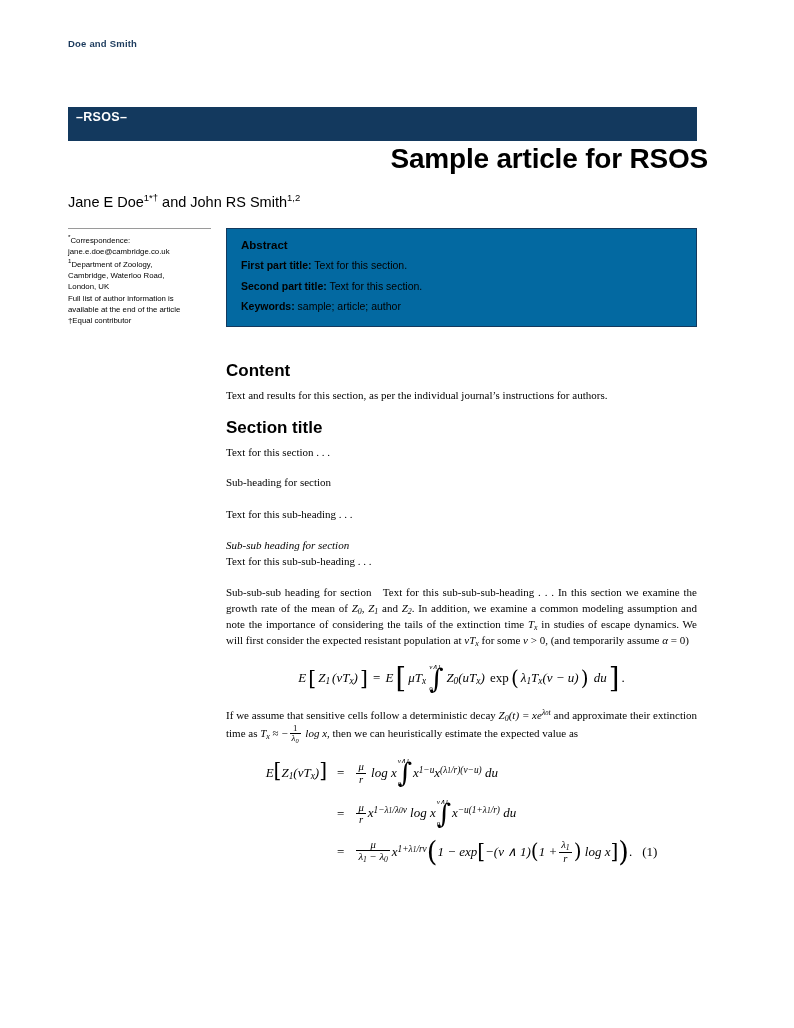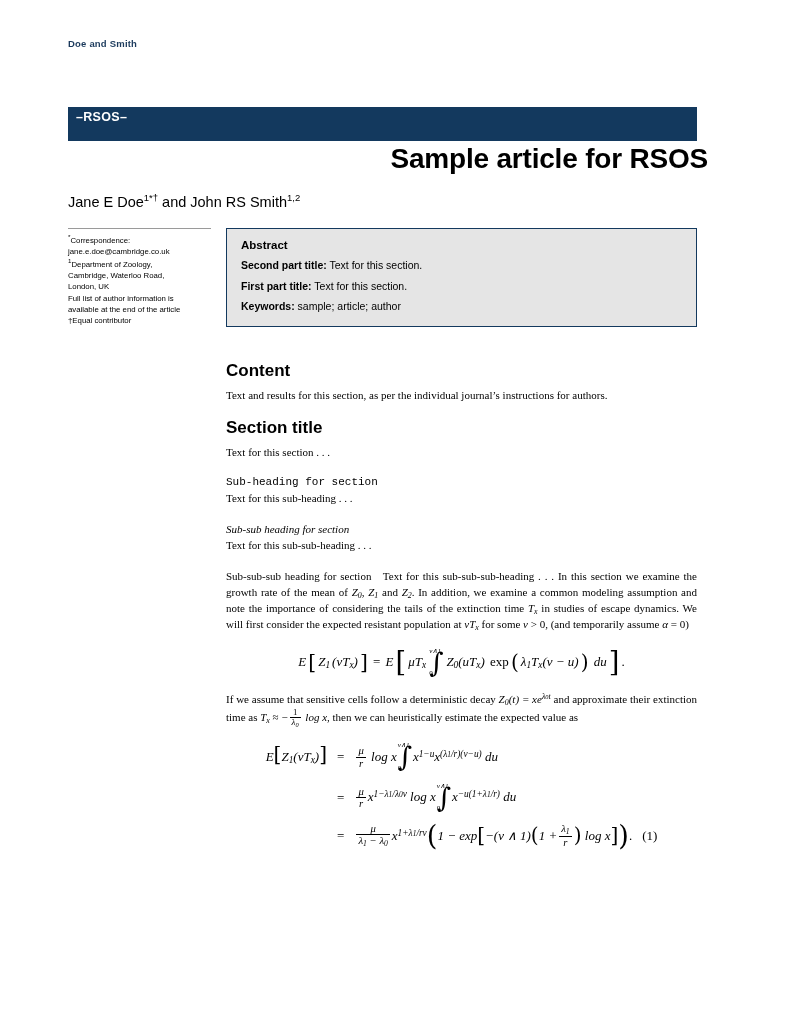--- a/index.html
+++ b/index.html
@@ -104,21 +104,21 @@
 
   
   .abstract-box {
     position: absolute;
     top: 228px;
     left: 226px;
     width: 471px;
     height: 99px;
     border: 1px solid #13395e;
     box-sizing: border-box;
-    background: #e5e5e5;
+    background: #0369a1;
   }
   .abstract-inner {
     padding: 10px 14px 0 14px;
     font-family: "Liberation Sans", sans-serif;
     font-size: 10.5px;
     color: #000000;
   }
   .abstract-heading {
     font-weight: bold;
     font-size: 11.5px;
@@ -137,24 +137,24 @@
     left: 226px;
     width: 471px;
   }
   h2.sec {
     font-family: "Liberation Sans", sans-serif;
     font-size: 17px;
     font-weight: bold;
     margin: 0 0 7px 0;
   }
   h3.subsec {
-    font-family: Liberation Mono, monospace;
+    font-family: Liberation Serif, serif;
     font-size: 11px;
     font-weight: normal;
-    margin: 0 0 3px 0;
+    margin: 0 0 19px 0;
   }
   h4.subsubsec {
     font-family: "Liberation Serif", serif;
     font-style: italic;
     font-size: 11px;
     font-weight: normal;
     margin: 0 0 3px 0;
   }
   p.para {
     margin: 0 0 14px 0;
@@ -263,25 +263,25 @@
     <span class="line">London, UK</span>
     <span class="line">Full list of author information is</span>
     <span class="line">available at the end of the article</span>
     <span class="line dag"><span>†</span><span>Equal contributor</span></span>
   </div>
 
   <div class="abstract-box">
     <div class="abstract-inner">
       <div class="abstract-heading">Abstract</div>
       <div class="abstract-line">
+        <b>First part title:</b>
+        <span>Text for this section.</span>
+      </div>
+      <div class="abstract-line">
         <b>Second part title:</b>
-        <span>Text for this section.</span>
-      </div>
-      <div class="abstract-line">
-        <b>First part title:</b>
         <span>Text for this section.</span>
       </div>
       <div class="abstract-line">
         <b>Keywords:</b>
         <span>sample; article; author</span>
       </div>
     </div>
   </div>
 
   <div class="body-col">

